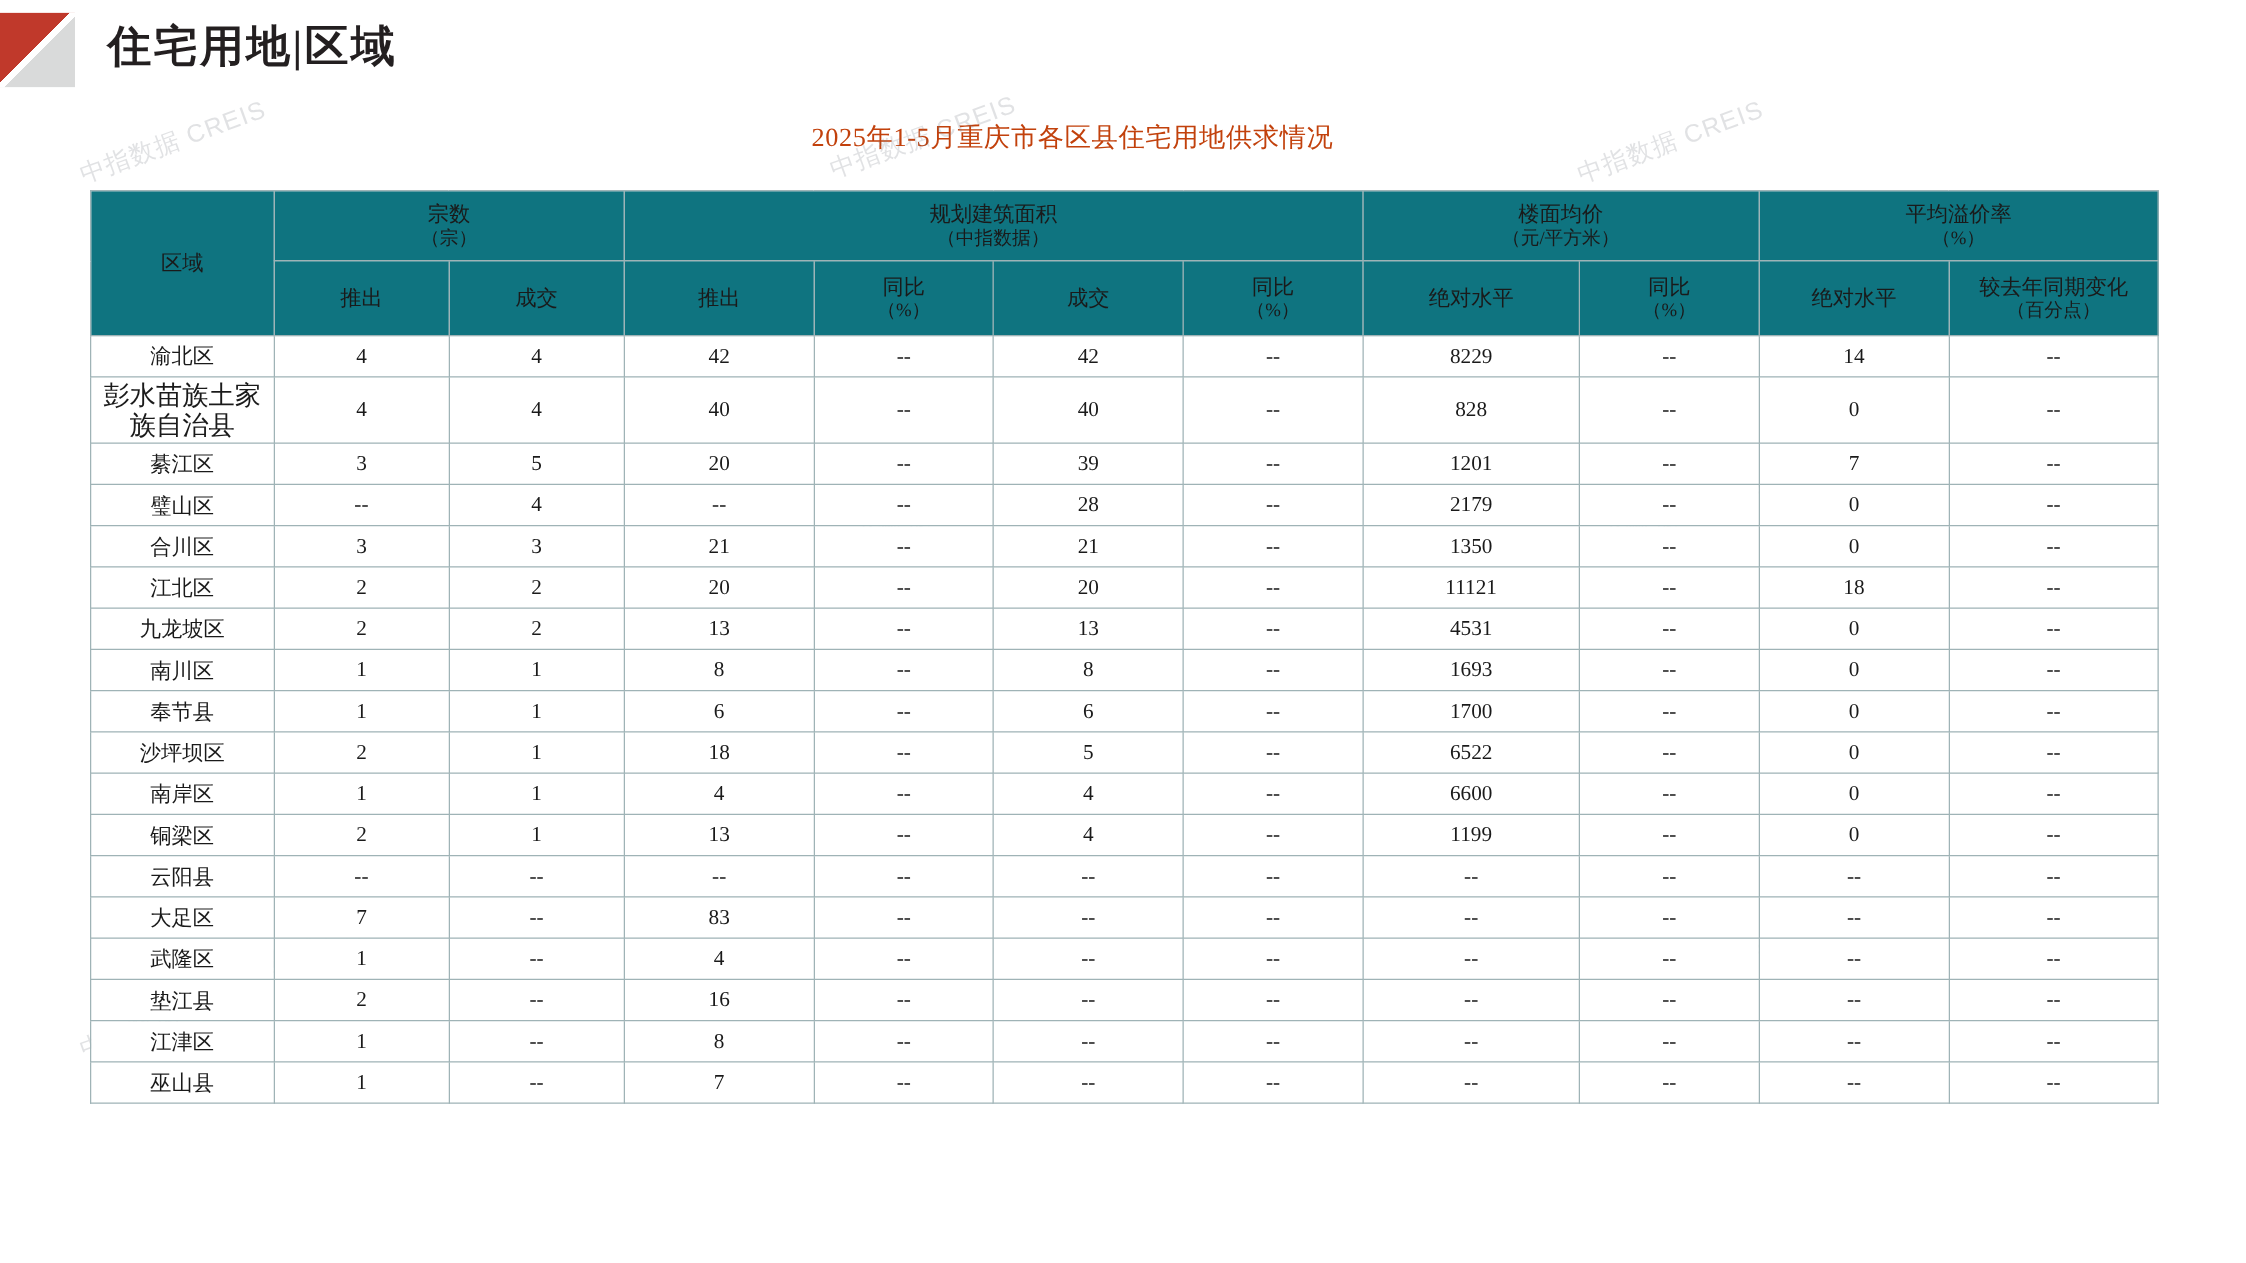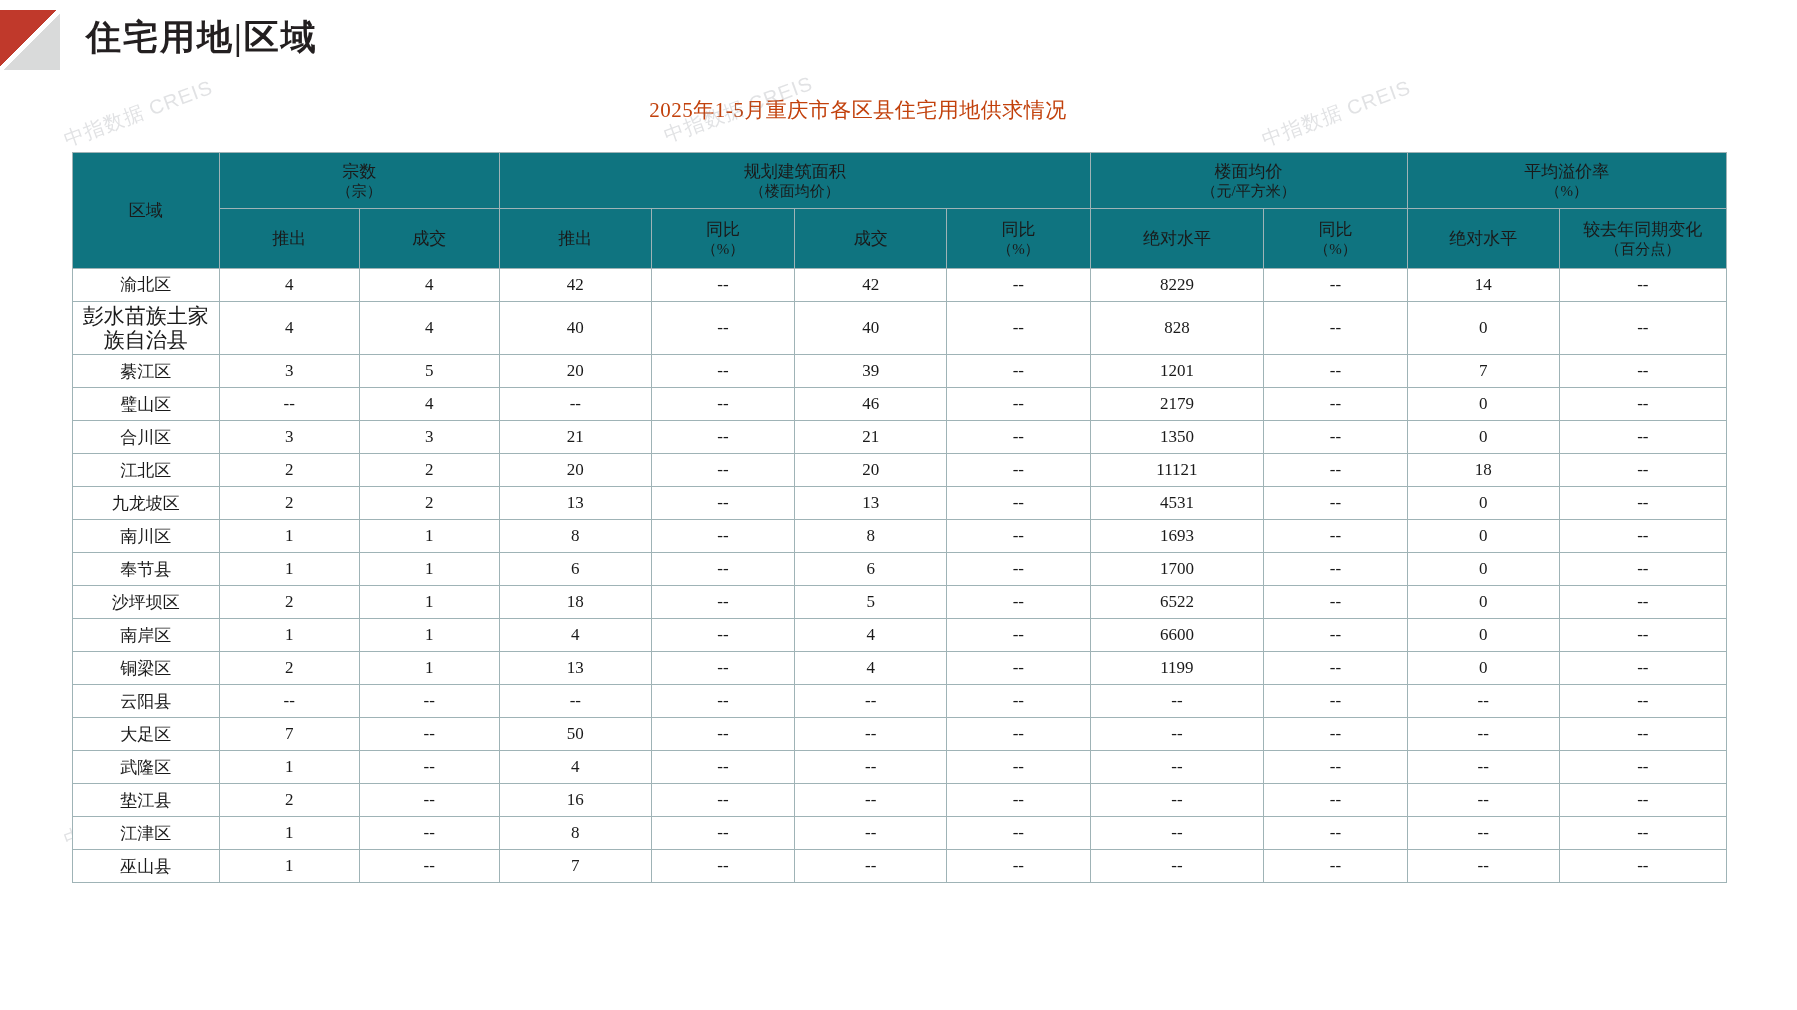--- a/index.html
+++ b/index.html
@@ -175,21 +175,21 @@
         <tr>
           <th class="region grp" rowspan="2">
             <span>区域</span>
           </th>
           <th class="grp" colspan="2">
             <span>宗数</span>
             <span class="unit">（宗）</span>
           </th>
           <th class="grp" colspan="4">
             <span>规划建筑面积</span>
-            <span class="unit">（楼面均价）</span>
+            <span class="unit">（中指数据）</span>
           </th>
           <th class="grp" colspan="2">
             <span>楼面均价</span>
             <span class="unit">（元/平方米）</span>
           </th>
           <th class="grp" colspan="2">
             <span>平均溢价率</span>
             <span class="unit">（%）</span>
           </th>
         </tr>
@@ -275,21 +275,21 @@
             <td>--</td>
             <td>7</td>
             <td>--</td>
           </tr>
           <tr>
             <td class="region-cell">璧山区</td>
             <td>--</td>
             <td>4</td>
             <td>--</td>
             <td>--</td>
-            <td>46</td>
+            <td>28</td>
             <td>--</td>
             <td>2179</td>
             <td>--</td>
             <td>0</td>
             <td>--</td>
           </tr>
           <tr>
             <td class="region-cell">合川区</td>
             <td>3</td>
             <td>3</td>
@@ -403,21 +403,21 @@
             <td>--</td>
             <td>--</td>
             <td>--</td>
             <td>--</td>
             <td>--</td>
           </tr>
           <tr>
             <td class="region-cell">大足区</td>
             <td>7</td>
             <td>--</td>
-            <td>50</td>
+            <td>83</td>
             <td>--</td>
             <td>--</td>
             <td>--</td>
             <td>--</td>
             <td>--</td>
             <td>--</td>
             <td>--</td>
           </tr>
           <tr>
             <td class="region-cell">武隆区</td>

